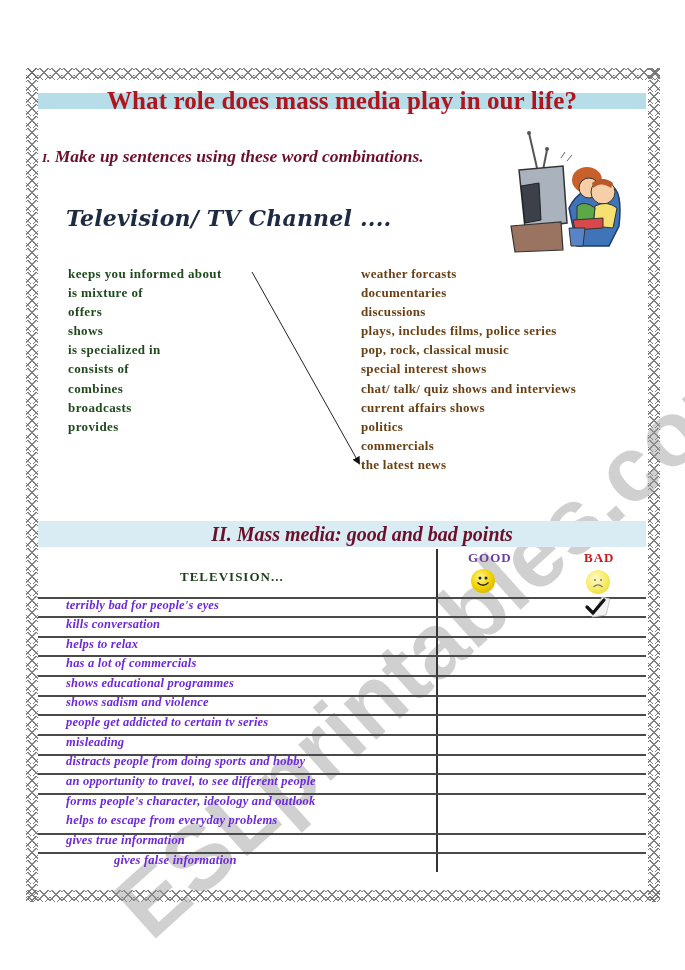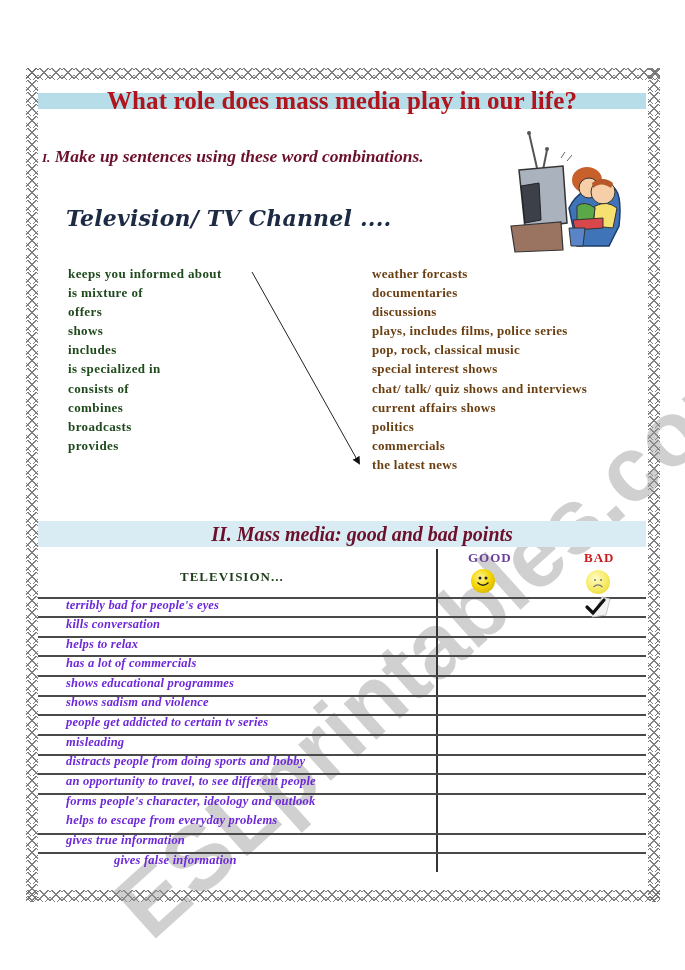--- a/index.html
+++ b/index.html
@@ -39,21 +39,21 @@
     left: 42px; top: 146px; color: #6b0f2a; font-style: italic; font-weight: bold; font-size: 17.5px; white-space: nowrap;
   }
   .task1 .num { font-size: 13px; }
   .tv-heading {
     left: 66px; top: 205px; color: #1c2a44; font-style: italic; font-weight: bold; font-size: 22px; white-space: nowrap;
     font-family: "DejaVu Serif", serif; letter-spacing: 0.2px;
   }
 
   .verbs { left: 68px; top: 264px; }
   .verb { height: 19.1px; line-height: 19px; color: #1f4a1c; font-weight: bold; font-size: 13px; white-space: nowrap; letter-spacing: 0.4px; }
-  .nouns { left: 372px; top: 264px; }
+  .nouns { left: 361px; top: 264px; }
   .noun { height: 19.1px; line-height: 19px; color: #6a3f12; font-weight: bold; font-size: 13px; white-space: nowrap; letter-spacing: 0.3px; }
   .noun.own { color: #1c2a5a; }
 
   .arrow-svg { left: 0; top: 0; width: 685px; height: 970px; pointer-events: none; }
 
   .clipart { left: 485px; top: 128px; width: 140px; height: 125px; }
 
   .sec2-band {
     left: 38px; top: 521px; width: 608px; height: 26px; background: #daecf3;
     display: flex; align-items: center; justify-content: center;
@@ -131,21 +131,20 @@
   <line x1="82" y1="33" x2="87" y2="27" stroke="#666" stroke-width="1"></line>
 </svg>
 
 <div class="abs tv-heading">Television/ TV Channel ....</div>
 
 <div class="abs verbs">
   <div class="verb">keeps  you informed about</div>
   <div class="verb">is  mixture of</div>
   <div class="verb">offers</div>
   <div class="verb">shows</div>
-  <div class="verb">includes</div>
   <div class="verb">is specialized in</div>
   <div class="verb">consists  of</div>
   <div class="verb">combines</div>
   <div class="verb">broadcasts</div>
   <div class="verb">provides</div>
 </div>
 
 <div class="abs nouns">
   <div class="noun">weather forcasts</div>
   <div class="noun">documentaries</div>

